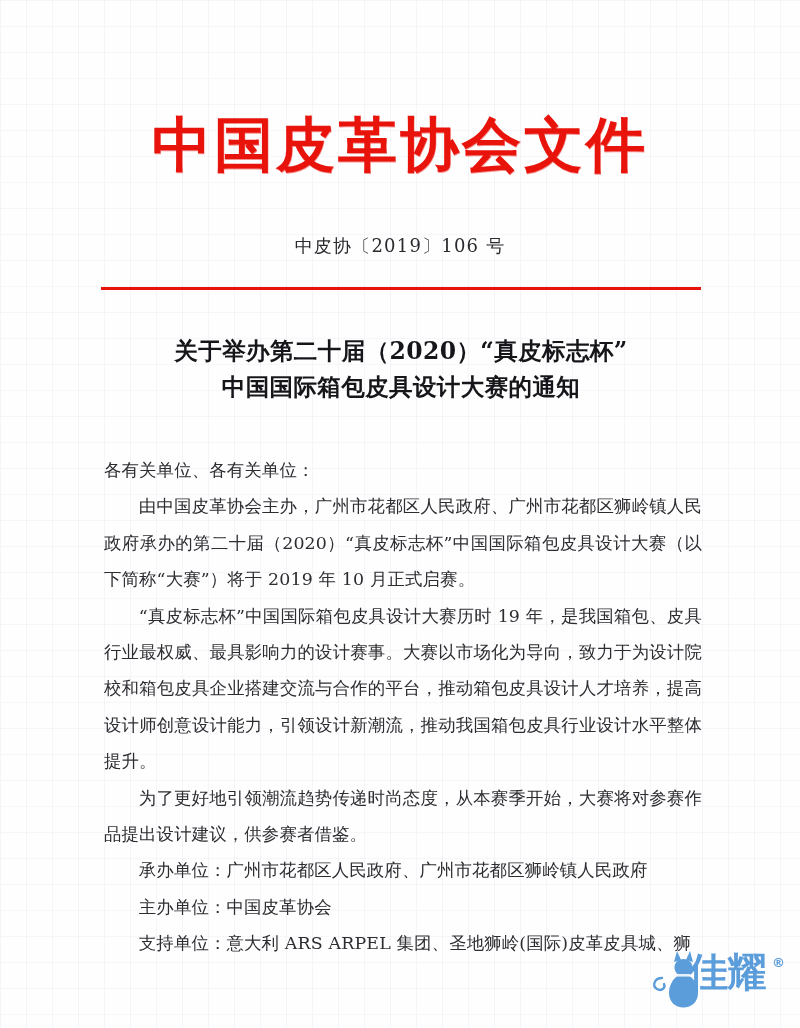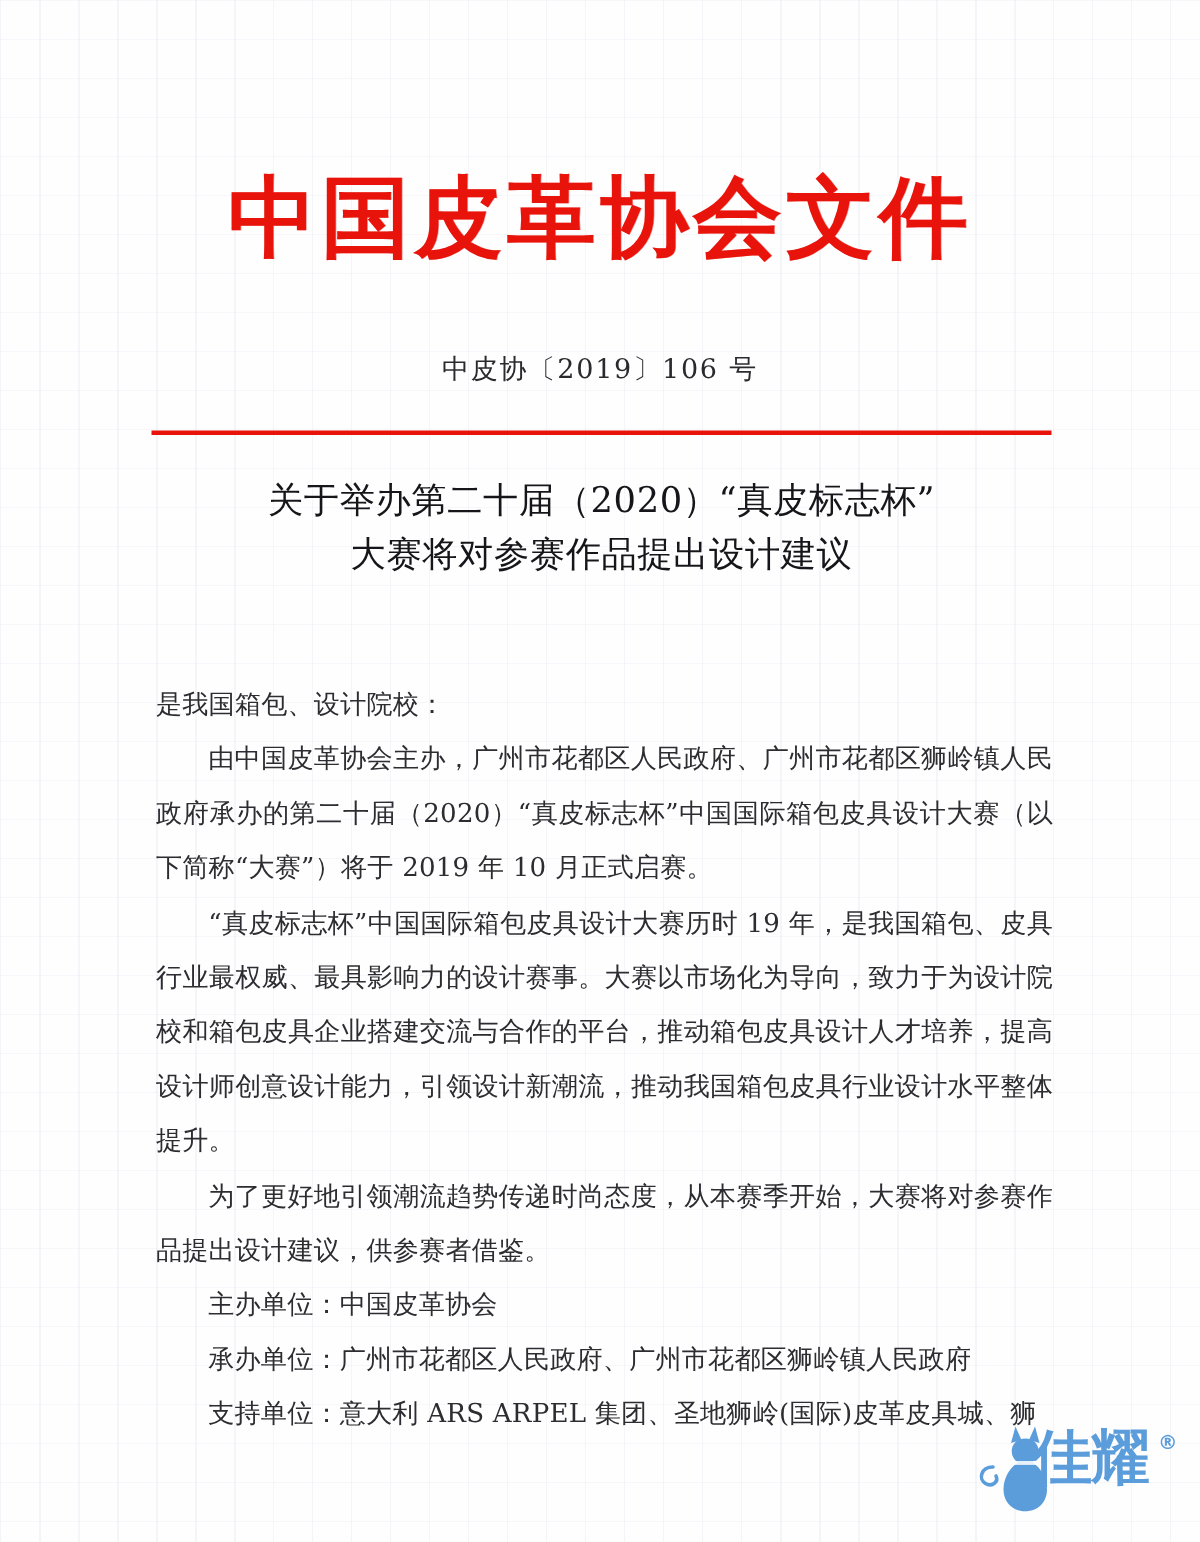--- a/index.html
+++ b/index.html
@@ -80,26 +80,26 @@
     top: 287px;
     width: 600px;
     height: 2.6px;
     background: #e8140c;
   }
 
   
   .doc-heading {
     position: absolute;
     left: 100px;
-    top: 316px;
+    top: 334px;
     width: 602px;
     text-align: center;
     color: #16161a;
     font-size: 23.5px;
-    font-weight: normal;
+    font-weight: bold;
     line-height: 1.52;
     letter-spacing: 0.4px;
     font-family: "DejaVu Serif", "Liberation Serif", serif;
   }
   .doc-heading .hline { display: block; white-space: nowrap; }
 
   
   .body-block {
     position: absolute;
     left: 104px;
@@ -170,36 +170,36 @@
     <div class="masthead">
       <span class="masthead-title">中国皮革协会文件</span>
     </div>
 
     <div class="doc-number">中皮协〔2019〕106 号</div>
 
     <div class="red-rule"></div>
 
     <div class="doc-heading">
       <span class="hline">关于举办第二十届（2020）“真皮标志杯”</span>
-      <span class="hline">大赛将对参赛作品提出设计建议</span>
+      <span class="hline">中国国际箱包皮具设计大赛的通知</span>
     </div>
 
     <div class="body-block">
-      <p class="salutation">是我国箱包、设计院校：</p>
+      <p class="salutation">各有关单位、各有关单位：</p>
 
       <p class="para">由中国皮革协会主办，广州市花都区人民政府、广州市花都区狮岭镇人民政府承办的第二十届（2020）“真皮标志杯”中国国际箱包皮具设计大赛（以下简称“大赛”）将于 2019 年 10 月正式启赛。</p>
 
       <p class="para">“真皮标志杯”中国国际箱包皮具设计大赛历时 19 年，是我国箱包、皮具行业最权威、最具影响力的设计赛事。大赛以市场化为导向，致力于为设计院校和箱包皮具企业搭建交流与合作的平台，推动箱包皮具设计人才培养，提高设计师创意设计能力，引领设计新潮流，推动我国箱包皮具行业设计水平整体提升。</p>
 
       <p class="para">为了更好地引领潮流趋势传递时尚态度，从本赛季开始，大赛将对参赛作品提出设计建议，供参赛者借鉴。</p>
 
 
+      <p class="listline">承办单位：广州市花都区人民政府、广州市花都区狮岭镇人民政府</p>
+
       <p class="listline">主办单位：中国皮革协会</p>
-
-      <p class="listline">承办单位：广州市花都区人民政府、广州市花都区狮岭镇人民政府</p>
 
 
       <p class="listline">支持单位：意大利 ARS ARPEL 集团、圣地狮岭(国际)皮革皮具城、狮</p>
     </div>
 
     <div class="watermark">
       <svg width="150" height="70" viewBox="0 0 150 70" aria-hidden="true">
 
         <path d="M14 30 C6 30 4 38 9 41 C13 43.5 18 40 16 36" fill="none" stroke="#5b9ddb" stroke-width="2.4" stroke-linecap="round"></path>
 

